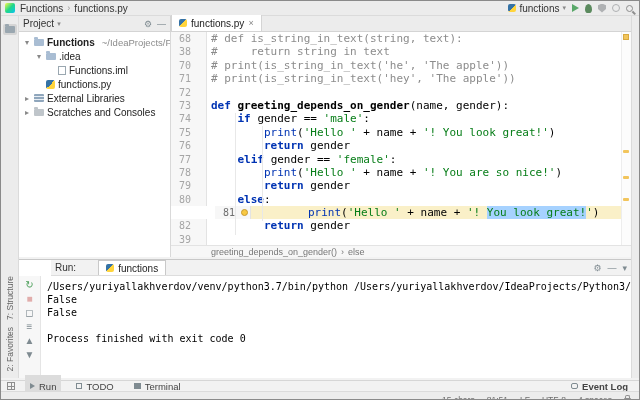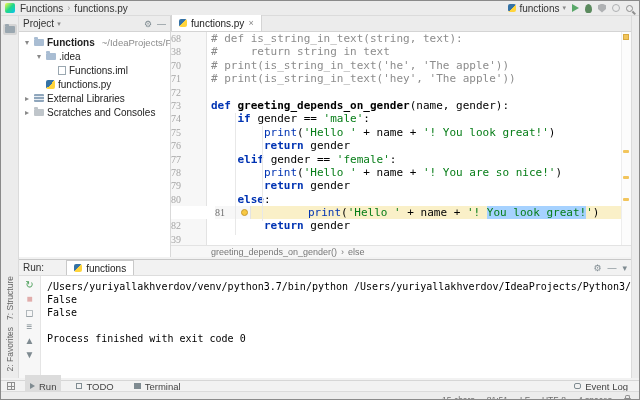--- a/index.html
+++ b/index.html
@@ -51,62 +51,62 @@
   .ticon.file { width:8px; height:9px; background:#fff; border:1px solid #9AA7B0; }
   .ticon.python { width:9px; height:9px; border-radius:2px; background:linear-gradient(135deg,#3572A5 50%,#FFD43B 50%); }
   .ticon.lib { width:10px; height:8px; background:repeating-linear-gradient(#8FA6BC 0 2px,#E8EEF4 2px 3px); border-radius:1px; }
   .tlabel.bold { font-weight:bold; }
   .thint { color:#8C8C8C; margin-left:4px; font-size:9.5px; }
 
   
   .editor { position:absolute; left:170px; top:31px; right:8px; bottom:142px; background:#FFFFFF; }
   .code-scroll { position:absolute; top:0; left:0; right:10px; bottom:12px; overflow:hidden; }
   .cl { display:flex; height:13.4px; line-height:13.4px; font-family:"DejaVu Sans Mono", monospace; font-size:11px; }
-  .ln { flex:none; width:24px; text-align:left; padding-right:4px; background:#F7F7F7; color:#A5A5A5; font-size:10px;font-family:Liberation Serif, serif; }
+  .ln { flex:none; width:24px; text-align:right; padding-right:4px; background:#F7F7F7; color:#A5A5A5; font-size:10px; }
   .gslot { flex:none; width:12px; background:#F7F7F7; border-right:1px solid #E3E3E3; position:relative; }
   .ctext { flex:1; white-space:pre; color:#000; padding-left:4px; }
   .cl.cur .ctext { background:#FAF0C8; }
   .cl.cur .ln { color:#6E6E6E;margin-left:44px; }
   .bulb { position:absolute; left:2px; top:3px; width:7px; height:7px; background:#F8C842; border:1px solid #C79A2E; border-radius:50%; }
   .tk-c { color:#8C8C8C; }
   .tk-k { color:#0033B3; font-weight:bold; }
   .tk-f { color:#000; font-weight:bold; }
   .tk-b { color:#0033B3; }
   .tk-s { color:#067D17; }
   .tk-t { color:#000; }
   .sel { background:#A6D2FF; }
   .iguide { position:absolute; width:1px; background:#E8E8E8; }
   .stripe { position:absolute; top:0; bottom:12px; right:0; width:10px; background:#FCFCFC; border-left:1px solid #EDEDED; }
   .smark { position:absolute; right:2px; width:6px; height:3px; background:#F2C55C; border-radius:1px; }
   .sq-ind { position:absolute; top:2px; right:2px; width:6px; height:6px; background:#F2C55C; border:1px solid #D8A93F; }
   .bc-bar { position:absolute; left:0; right:0; bottom:0; height:12px; background:#F7F7F7; border-top:1px solid #E3E3E3; display:flex; align-items:center; gap:4px; padding-left:40px; font-size:9px; color:#777; }
 
   
   .run-panel { position:absolute; left:18px; right:8px; top:258px; bottom:21px; background:#fff; border-top:1px solid #C8C8C8; }
-  .run-header { height:16px; background:#F2F2F2; border-bottom:1px solid #DDD; display:flex; align-items:center; padding:0 4px; position:relative; }
+  .run-header { height:16px; background:#F2F2F2; border-bottom:1px solid #DDD; display:flex; align-items:center; padding:0 4px; position:relative;margin-left:32px; }
   .run-label { font-size:10px; color:#333; }
   .run-tab { display:flex; align-items:center; gap:4px; margin-left:22px; height:15px; padding:0 7px; background:#FFFFFF; border:1px solid #C9C9C9; border-bottom:none; font-size:10px; color:#222; }
   .rh-icons { position:absolute; right:4px; display:flex; gap:6px; color:#7F8B91; font-size:9px; }
   .run-toolbar { position:absolute; left:0; top:16px; bottom:0; width:22px; background:#F7F7F7; border-right:1px solid #E5E5E5; display:flex; flex-direction:column; align-items:center; padding-top:3px; gap:3px; }
   .rtb-btn { font-size:10px; line-height:11px; }
   .rtb-btn.dim { opacity:0.45; }
   .console { position:absolute; left:22px; right:0; top:16px; bottom:0; padding:4px 0 0 6px; overflow:hidden; }
   .con-line { font-family:"DejaVu Sans Mono", monospace; font-size:10px; line-height:13px; white-space:pre; color:#000; }
 
   
   .bottom-bar { position:absolute; left:0; right:0; top:379px; height:11px; background:#F2F2F2; border-top:1px solid #D6D6D6; display:flex; align-items:center; padding:0 6px; gap:10px; }
   .switcher { width:8px; height:8px; border:1px solid #8E8E8E; background:linear-gradient(90deg,transparent 3px,#8E8E8E 3px 4px,transparent 4px),linear-gradient(transparent 3px,#8E8E8E 3px 4px,transparent 4px); flex:none; }
   .btab { display:flex; align-items:center; gap:4px; font-size:9.5px; color:#444; padding:0 5px; height:22px; }
   .btab.active { background:#DCDCDC; }
   .bicon { flex:none; }
   .bicon.play { width:0; height:0; border-left:5px solid #7F8B91; border-top:3px solid transparent; border-bottom:3px solid transparent; }
   .bicon.todo { width:6px; height:6px; border:1px solid #7F8B91; }
   .bicon.terminal { width:7px; height:6px; background:#7F8B91; }
   .bicon.bubble { width:7px; height:6px; border:1px solid #7F8B91; border-radius:2px; }
-  .bb-right { margin-left:auto; display:flex; gap:10px; }
+  .bb-right { margin-left:auto; display:flex; gap:10px;font-weight:bold; }
   .status-bar { position:absolute; left:0; right:0; top:390px; height:18px; background:#ECECEC; border-top:1px solid #DBDBDB; display:flex; align-items:center; justify-content:flex-end; gap:12px; padding:0 8px;text-decoration:underline; }
   .sitem { font-size:8.5px; color:#6E6E6E; line-height:9px; }
   .lock { position:relative; width:7px; height:5px; background:#8E8E8E; border-radius:1px; }
   .lock::before { content:""; position:absolute; top:-3px; left:1px; width:3px; height:3px; border:1px solid #8E8E8E; border-bottom:none; border-radius:2px 2px 0 0; }
 </style>
 </head>
 <body>
 
 <div class="app">
 

